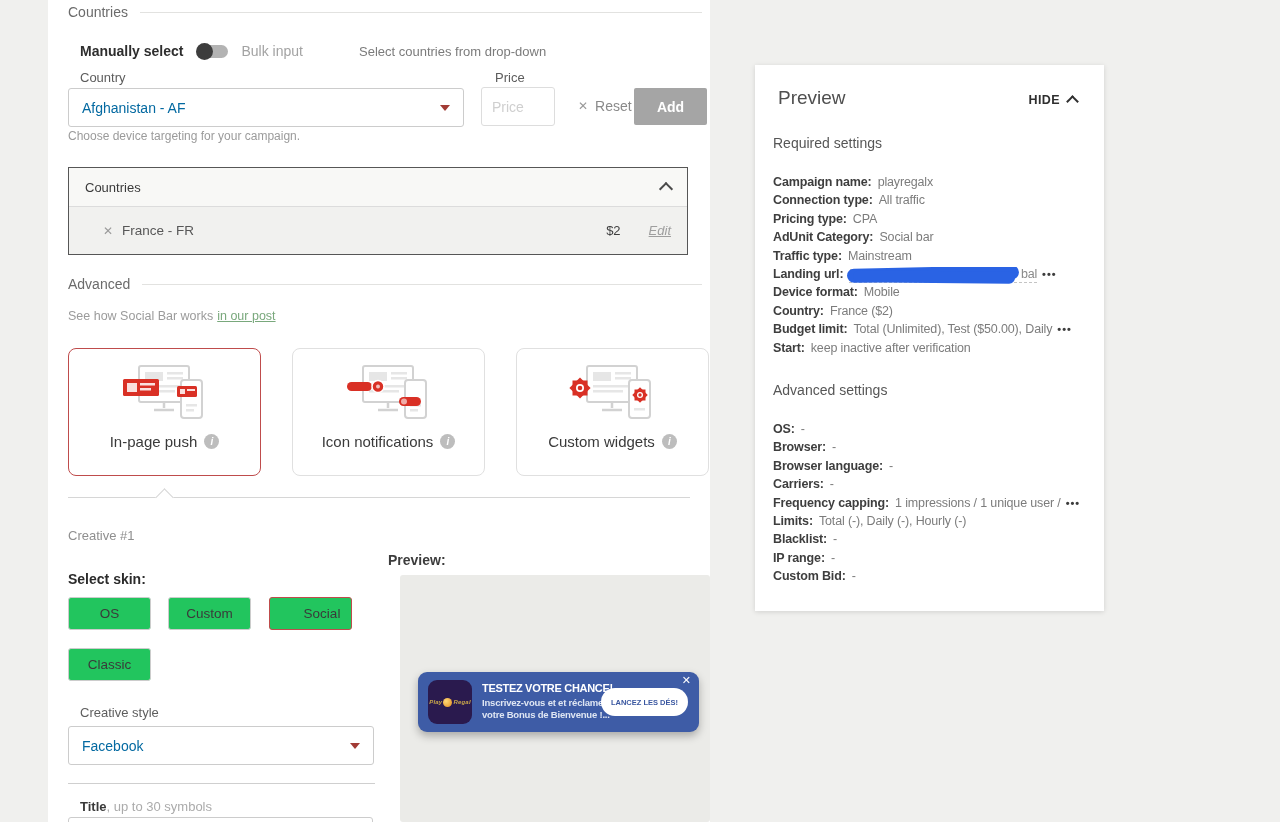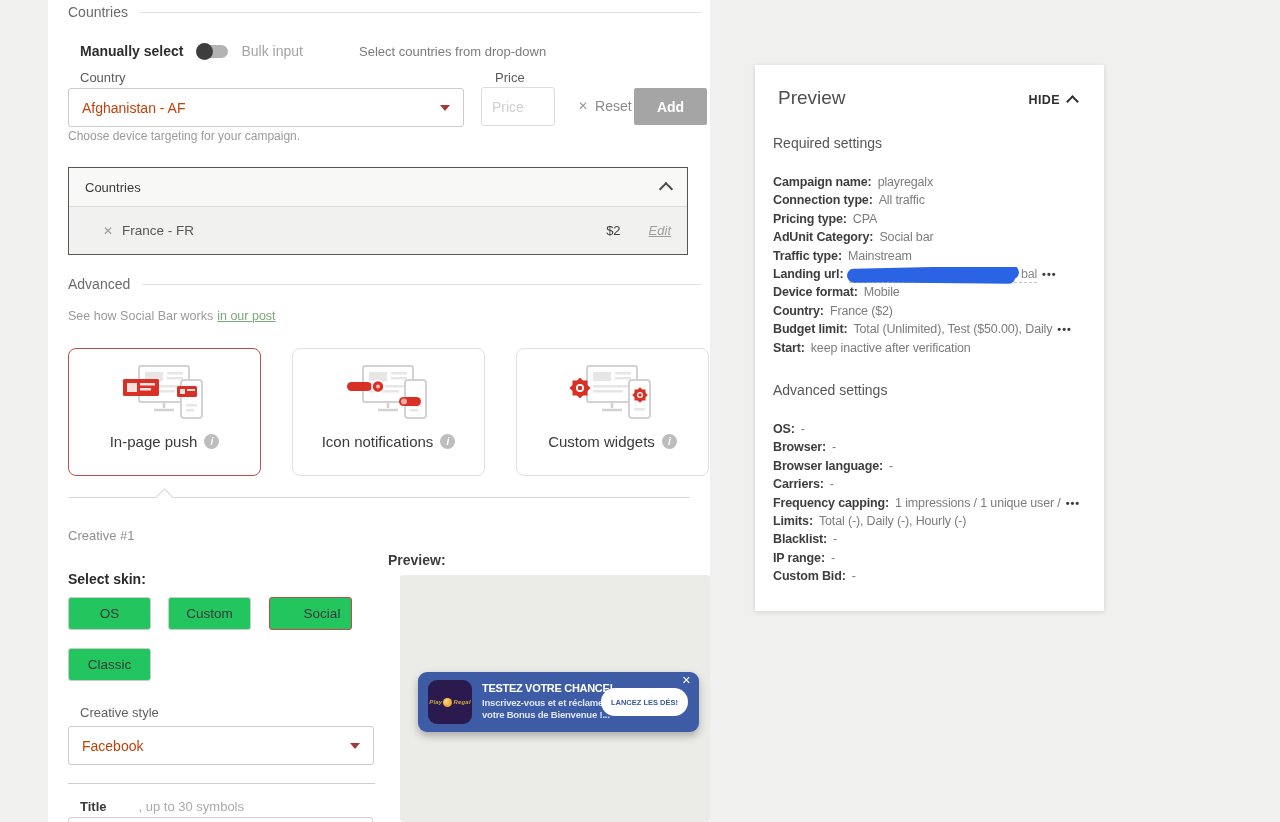--- a/index.html
+++ b/index.html
@@ -15,21 +15,21 @@
 
   .toggle-row{position:absolute;left:32px;top:42px;display:flex;align-items:center;height:18px;}
   .toggle-row .manual{font-size:14px;font-weight:bold;color:#2e2e2e;}
   .toggle{width:30px;height:13px;background:#b3b3b3;border-radius:7px;position:relative;margin:0 14px;cursor:pointer;}
   .toggle .knob{position:absolute;left:-2px;top:-2px;width:17px;height:17px;border-radius:50%;background:#3d3d3d;}
   .toggle-row .bulk{font-size:14px;color:#a3a3a3;}
   .toggle-row .dd-hint{font-size:13px;color:#7b7b7b;margin-left:56px;}
 
   .field-label{position:absolute;font-size:13px;color:#5c5c5c;}
   .sel{position:absolute;background:#fff;border:1px solid #cccccc;border-radius:3px;display:flex;align-items:center;cursor:pointer;}
-  .sel .sel-text{font-size:14px;color:#c2410c;padding-left:13px;}
+  .sel .sel-text{font-size:14px;color:#0369a1;padding-left:13px;}
   .caret-dn{position:absolute;right:13px;top:50%;margin-top:-3px;width:0;height:0;border-left:5px solid transparent;border-right:5px solid transparent;border-top:6px solid #a23b35;}
   .price-input{position:absolute;left:433px;top:87px;width:74px;height:39px;border:1px solid #ddd;border-radius:3px;box-sizing:border-box;padding:0 10px;font-size:14px;color:#444;font-family:"Liberation Sans",sans-serif;}
   .price-input::placeholder{color:#cfcfcf;}
   .reset-btn{position:absolute;left:524px;top:97px;display:flex;align-items:center;gap:7px;color:#8a8a8a;font-size:14px;cursor:pointer;background:none;border:none;font-family:"Liberation Sans",sans-serif;}
   .reset-btn .x{font-size:12px;color:#999;}
   .add-btn{position:absolute;left:586px;top:88px;width:73px;height:37px;background:#a5a5a5;color:#fff;font-weight:bold;font-size:14px;border:none;border-radius:2px;cursor:pointer;font-family:"Liberation Sans",sans-serif;}
   .device-hint{position:absolute;left:20px;top:129px;font-size:12px;color:#9b9b9b;}
 
   .accordion{position:absolute;left:20px;top:167px;width:620px;border:1px solid #565656;background:#fff;box-sizing:border-box;}
   .acc-head{height:38px;background:#f8f8f6;border-bottom:1px solid #dcdcdc;display:flex;align-items:center;padding:0 16px;cursor:pointer;}
@@ -55,21 +55,21 @@
 
   .creative-num{position:absolute;left:20px;top:528px;font-size:13px;color:#8f8f8f;}
   .skin-label{position:absolute;left:20px;top:571px;font-size:14px;font-weight:bold;color:#2b2b2b;}
   .skin-btn{position:absolute;height:33px;background:#22c55e;border:1px solid #cccccc;border-radius:3px;font-size:13.5px;color:#3a3a3a;cursor:pointer;font-family:"Liberation Sans",sans-serif;}
   .skin-btn.selected{border-color:#bf4c4c;padding-left:29px;}
 
   .style-label{position:absolute;left:32px;top:705px;font-size:13px;color:#5e5e5e;}
   .divider2{position:absolute;left:20px;top:783px;width:307px;border-top:1px solid #cfcfcf;}
   .title-line{position:absolute;left:32px;top:799px;font-size:13px;}
   .title-line .t-bold{font-weight:bold;color:#3a3a3a;}
-  .title-line .t-hint{color:#ababab;margin-left:32px;}
+  .title-line .t-hint{color:#ababab;}
   .title-input{position:absolute;left:20px;top:817px;width:305px;height:22px;border:1px solid #cccccc;border-radius:3px;box-sizing:border-box;font-family:"Liberation Sans",sans-serif;}
 
   .preview-label{position:absolute;left:340px;top:552px;font-size:14px;font-weight:bold;color:#3c3c3c;}
   .preview-box{position:absolute;left:352px;top:575px;width:310px;height:247px;background:#ebebe8;border-radius:3px;}
 
   
   .ad-card{position:absolute;left:370px;top:672px;width:281px;height:60px;background:#3e5ca6;border-radius:9px;box-shadow:0 4px 8px rgba(0,0,0,.28);}
   .ad-icon{position:absolute;left:10px;top:8px;width:44px;height:44px;border-radius:9px;background:#2a1a4e;display:flex;align-items:center;justify-content:center;overflow:hidden;}
   .ad-icon .brand{display:flex;align-items:center;font-size:6px;font-weight:bold;font-style:italic;color:#caa84b;letter-spacing:.2px;}
   .ad-icon .ball{width:9px;height:9px;border-radius:50%;background:radial-gradient(circle at 35% 35%, #ffd977, #e08a1e);margin:0 1px;}

